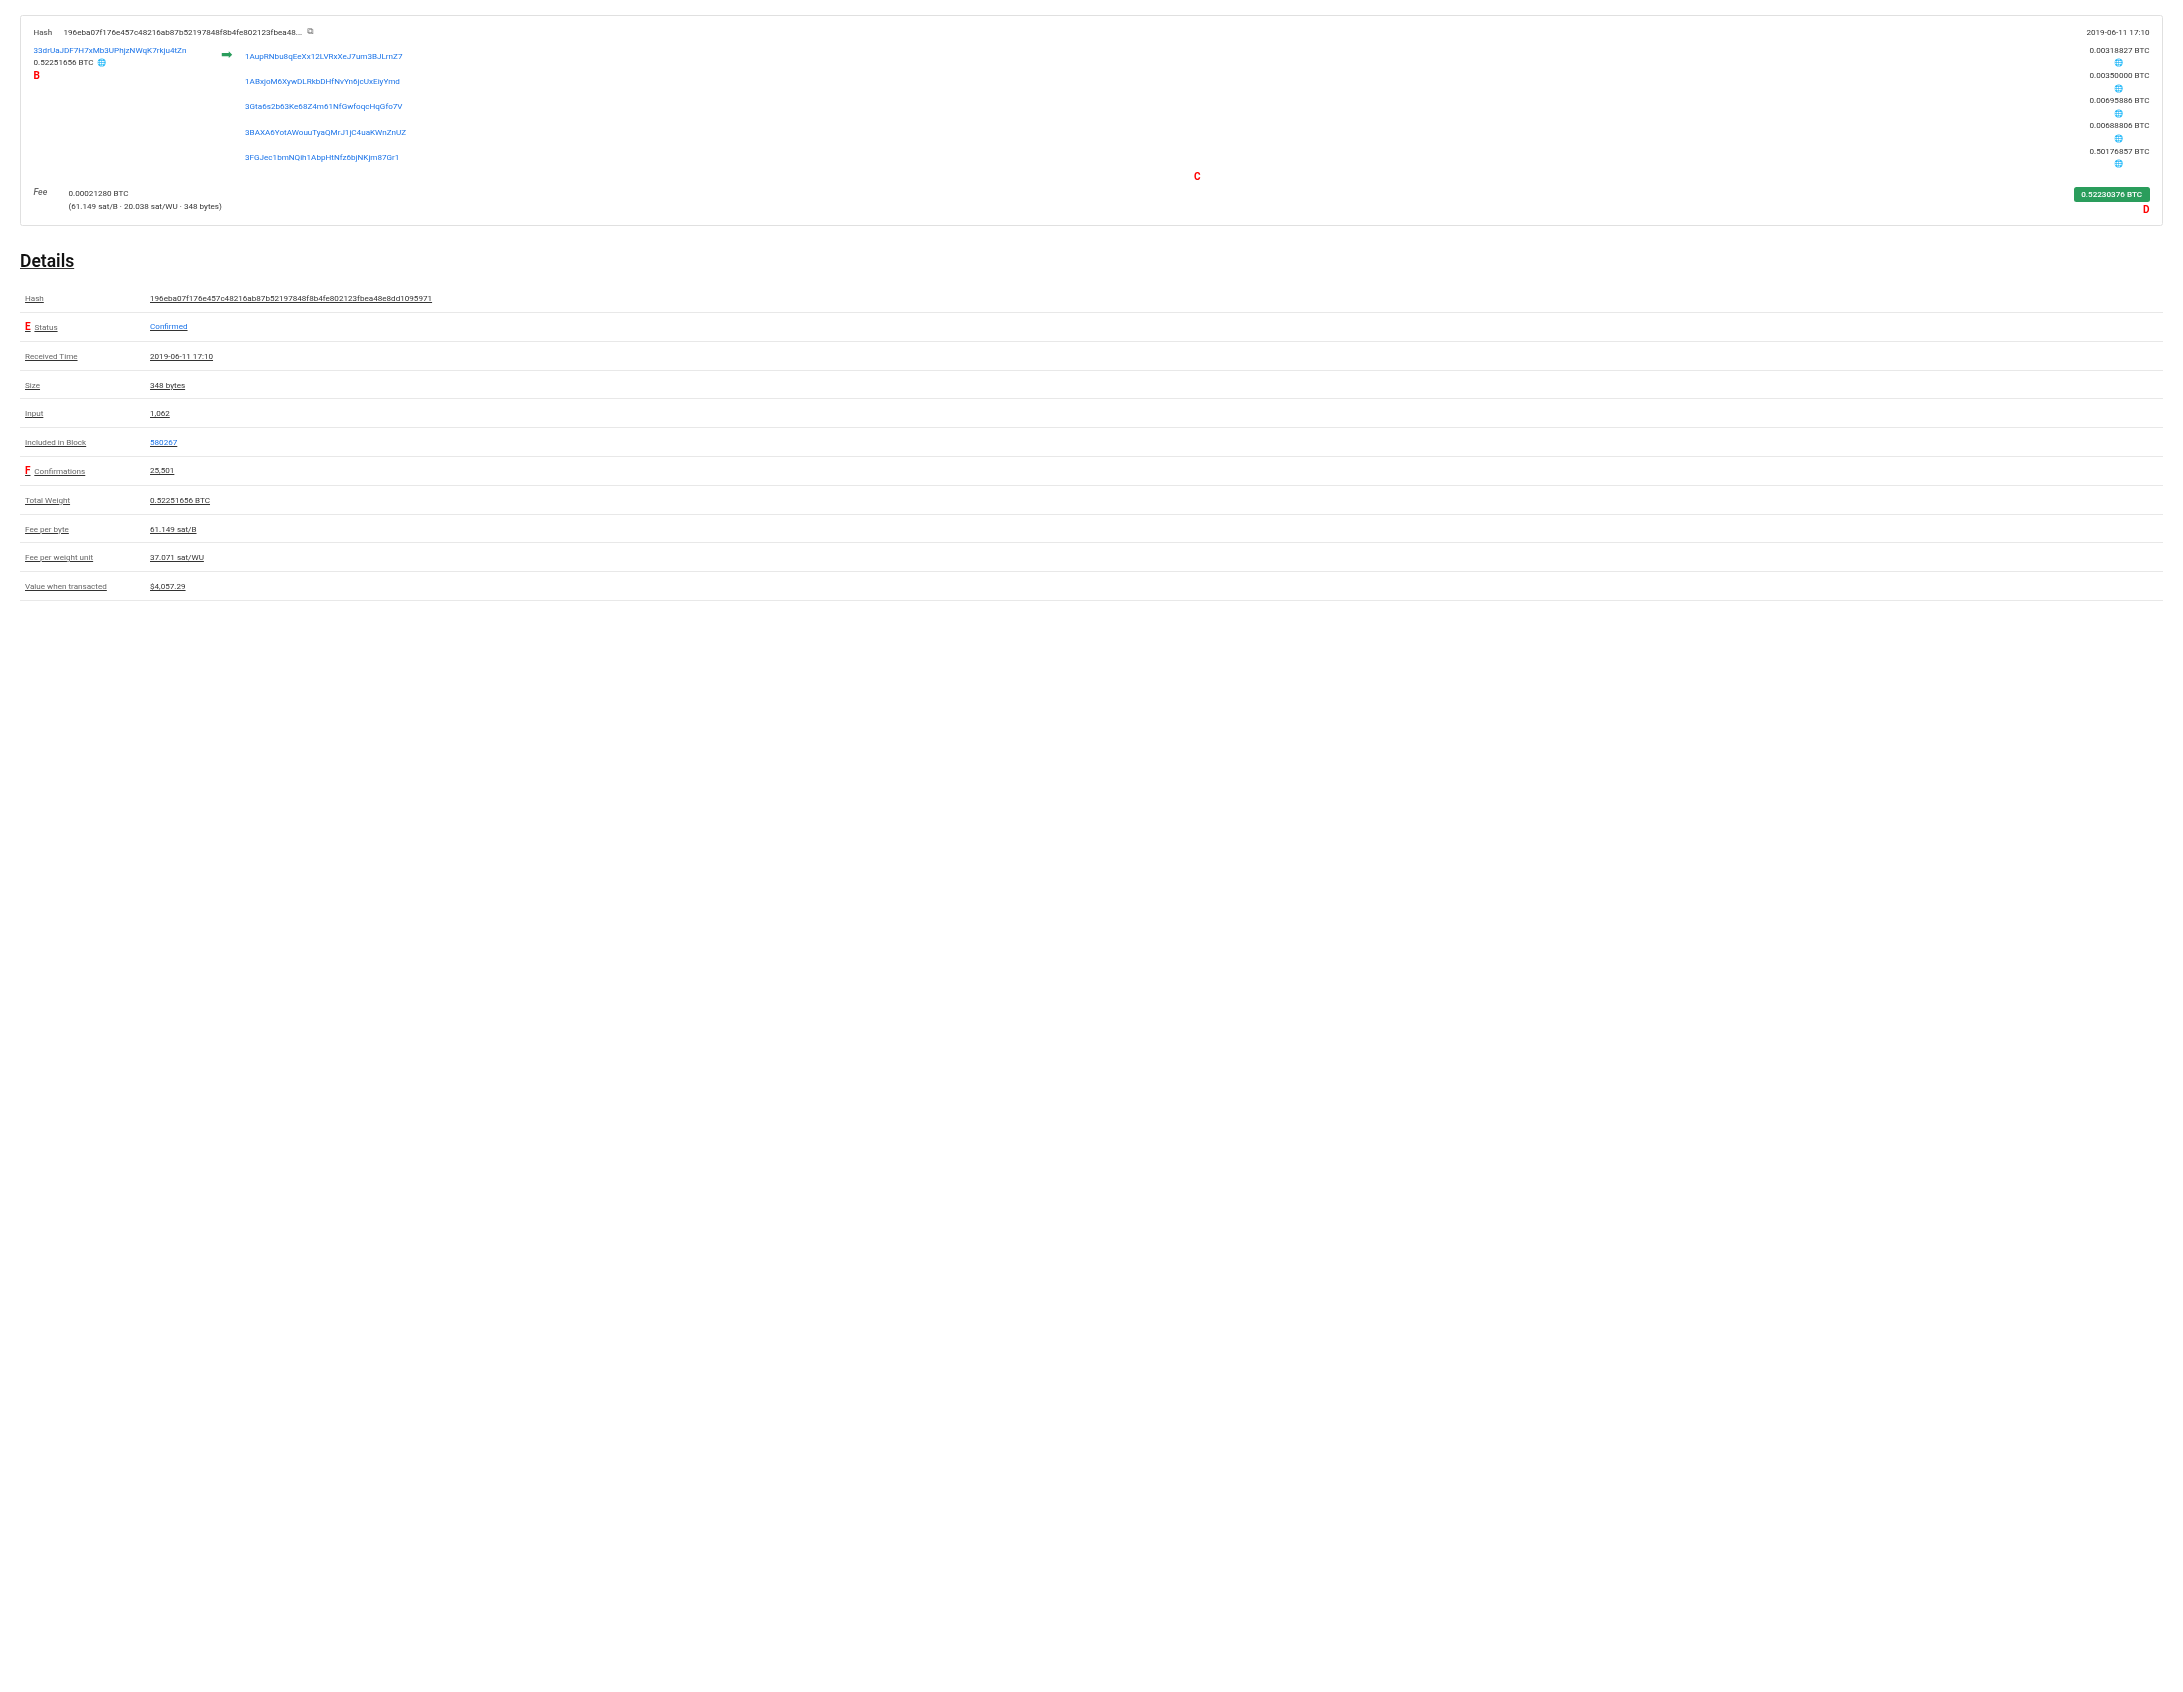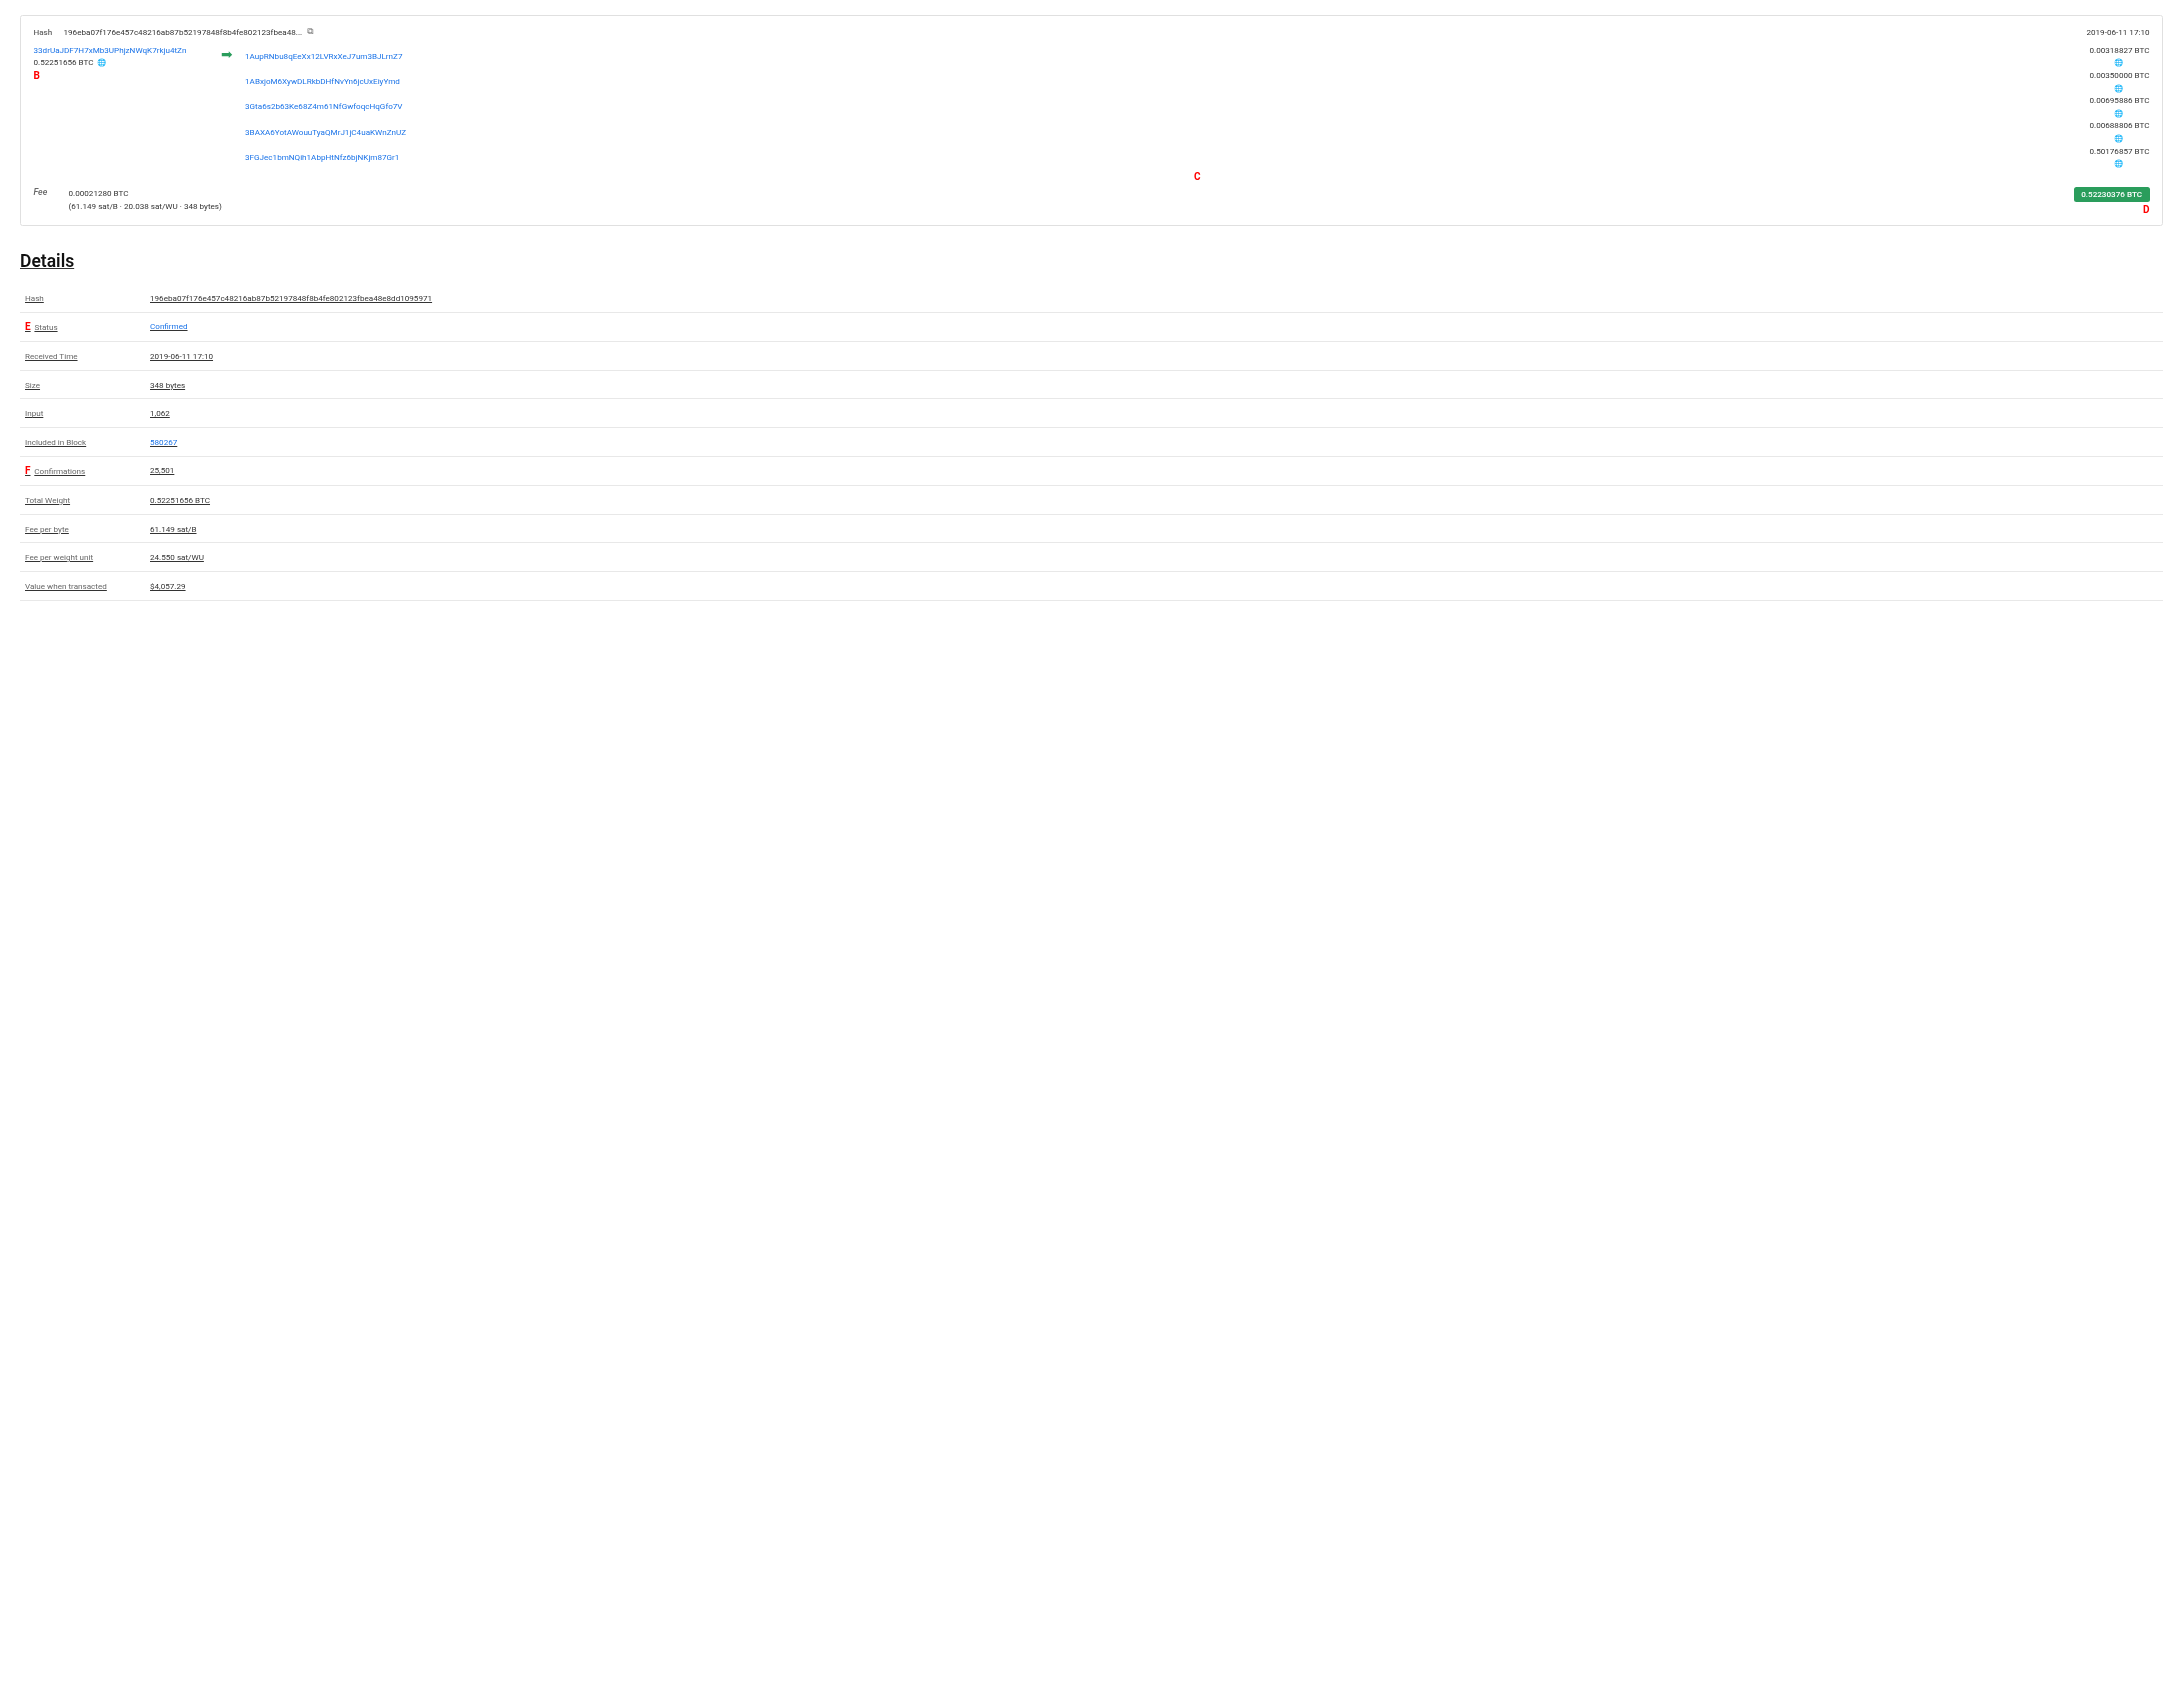--- a/index.html
+++ b/index.html
@@ -341,21 +341,21 @@
       <tr>
         <td class="detail-label">Total Weight</td>
         <td class="detail-value">0.52251656 BTC</td>
       </tr>
       <tr>
         <td class="detail-label">Fee per byte</td>
         <td class="detail-value">61.149 sat/B</td>
       </tr>
       <tr>
         <td class="detail-label">Fee per weight unit</td>
-        <td class="detail-value">24.550 sat/WU</td>
+        <td class="detail-value">37.071 sat/WU</td>
       </tr>
       <tr>
         <td class="detail-label">Value when transacted</td>
         <td class="detail-value">$4,057.29</td>
       </tr>
     </tbody>
   </table>
 </div>
 
 

